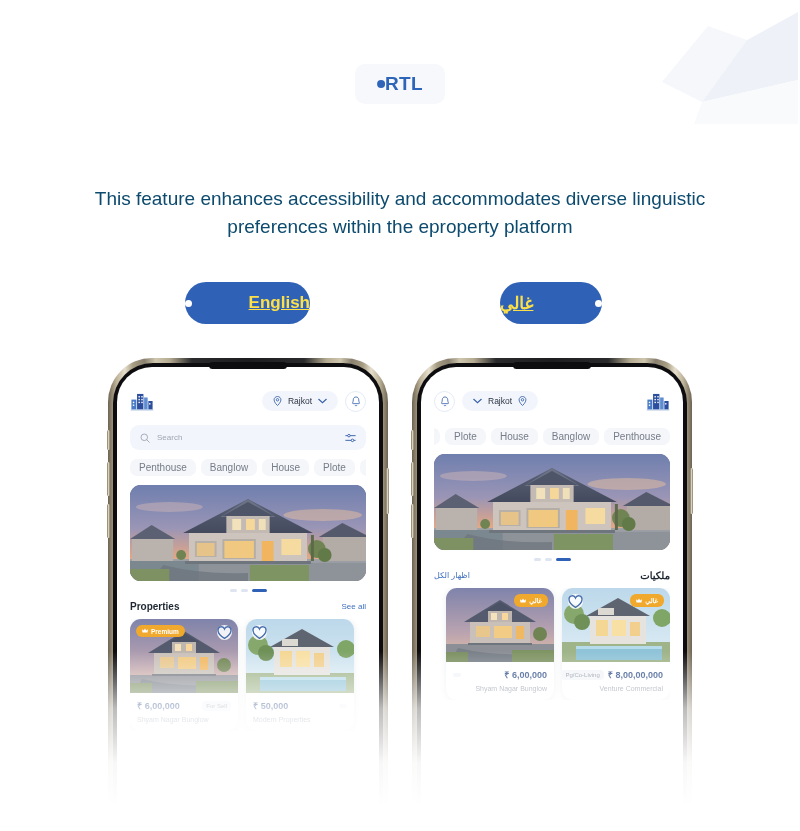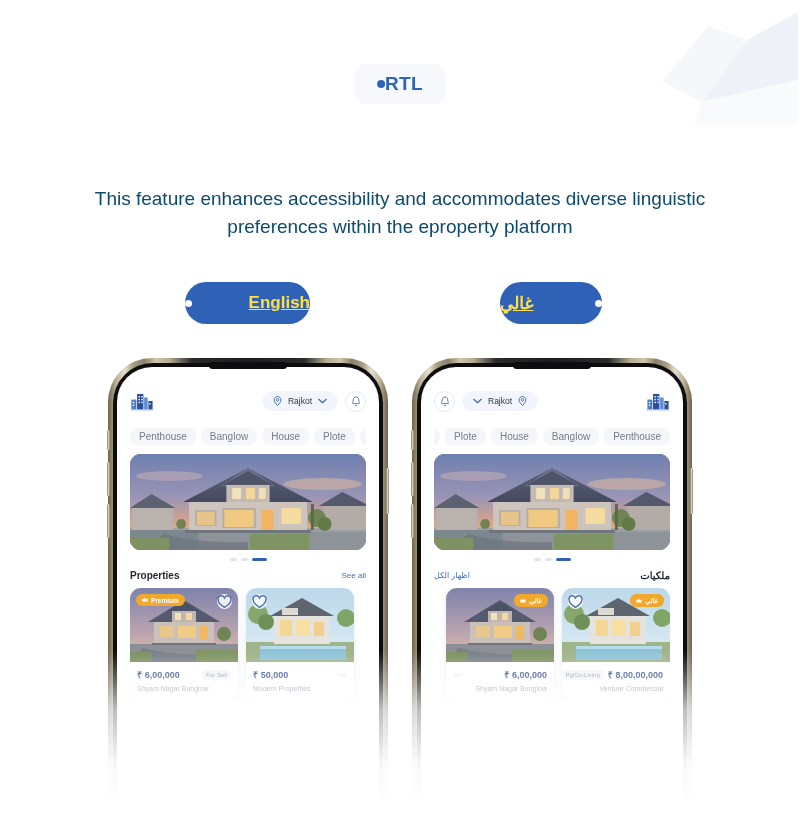--- a/index.html
+++ b/index.html
@@ -432,20 +432,32 @@
           </div>
 
           <div class="bell">
             <svg width="10" height="11" viewBox="0 0 14 16">
               <path d="M7 1.4c-2.4 0-4 1.8-4 4.2 0 3.2-1.1 4-1.1 4.7 0 .5.4.8 1 .8h8.2c.6 0 1-.3 1-.8 0-.7-1.1-1.5-1.1-4.7 0-2.4-1.6-4.2-4-4.2z" fill="none" stroke="#3762ab" stroke-width="1.2"></path>
               <path d="M5.5 13.2a1.6 1.6 0 0 0 3 0" fill="none" stroke="#3762ab" stroke-width="1.2"></path>
             </svg>
           </div>
         </div>
 
+        <div class="search">
+          <svg width="10" height="10" viewBox="0 0 14 14">
+            <circle cx="6" cy="6" r="4.6" fill="none" stroke="#9aa1ae" stroke-width="1.2"></circle>
+            <path d="M9.5 9.5 13 13" stroke="#9aa1ae" stroke-width="1.2" stroke-linecap="round"></path>
+          </svg>
+          <span class="ph">Search</span>
+          <svg width="11" height="10" viewBox="0 0 14 12">
+            <path d="M1 3h12M1 9h12" stroke="#3762ab" stroke-width="1.2" stroke-linecap="round"></path>
+            <circle cx="5" cy="3" r="1.6" fill="#fff" stroke="#3762ab" stroke-width="1.2"></circle>
+            <circle cx="9.5" cy="9" r="1.6" fill="#fff" stroke="#3762ab" stroke-width="1.2"></circle>
+          </svg>
+        </div>
 
         <div class="chips">
           <span class="chip">Penthouse</span>
           <span class="chip">Banglow</span>
           <span class="chip">House</span>
           <span class="chip">Plote</span>
           <span class="chip">C</span>
         </div>
 
         <div class="hero">

